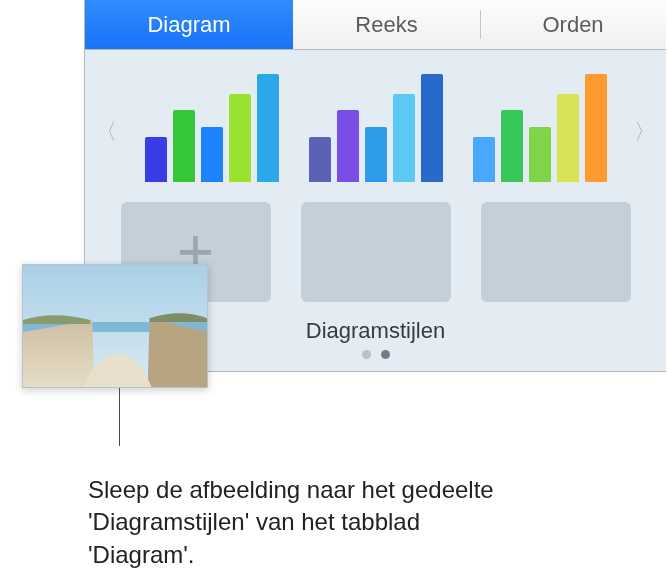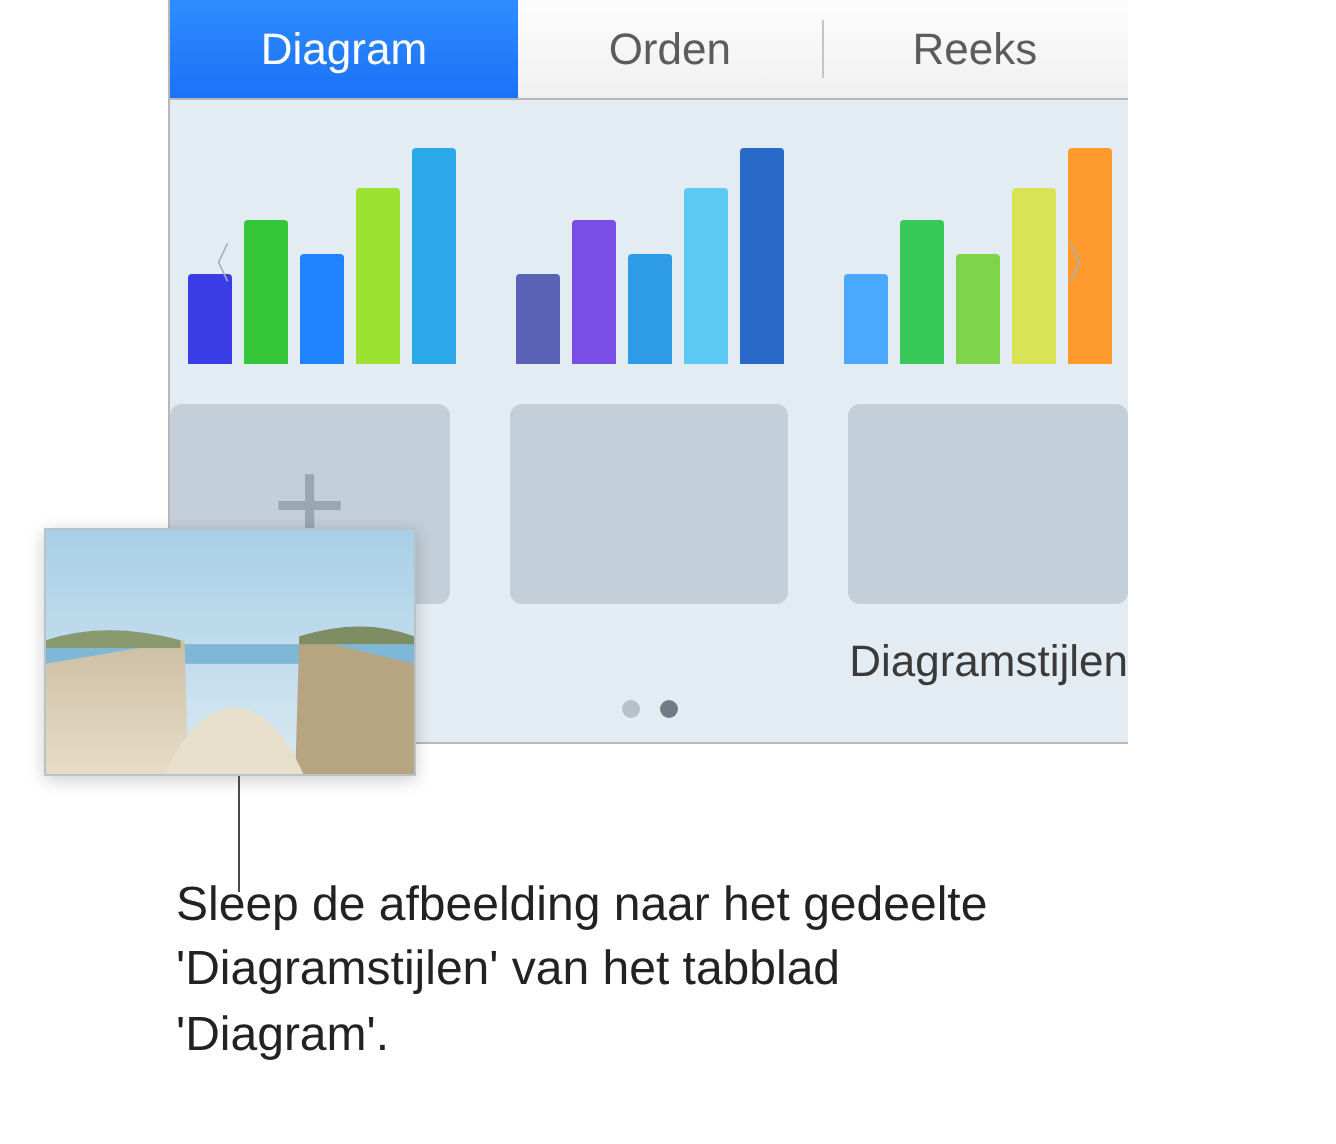--- a/index.html
+++ b/index.html
@@ -8,21 +8,21 @@
     background: #fff;
     width: 668px;
     height: 572px;
     position: relative;
     overflow: hidden;
   }
   .panel {
     position: absolute;
     left: 84px;
     top: 0;
-    width: 480px;
+    width: 582px;
     border-left: 1px solid #b8b8b8;
   }
   .tabbar {
     display: flex;
     height: 50px;
     background: linear-gradient(#fdfdfd,#f0f0f0);
     border-bottom: 1px solid #b8b8b8;
     align-items: stretch;
   }
   .tab {
@@ -108,21 +108,21 @@
     cursor:pointer;
   }
   .plus{
     font-size:64px;
     line-height:1;
     color:#9aa7b2;
     font-weight:300;
   }
 
   .styles-title{
-    text-align:right;
+    text-align:center;
     font-size:22px;
     color:#3a3a3a;
     margin-top:6px;
   }
   .dots{
     display:flex;
     justify-content:center;
     gap:10px;
     margin-top:6px;
   }
@@ -151,40 +151,40 @@
     position:absolute;
     left:119px;
     top:388px;
     width:1px;
     height:58px;
     background:#4a4a4a;
   }
   .callout-text{
     position:absolute;
     left:88px;
-    top:437px;
+    top:474px;
     width:440px;
     font-size:24px;
     line-height:1.35;
     color:#222;
   }
 </style>
 </head>
 <body>
 
 <div class="panel">
   <div class="tabbar">
     <div class="tab active">
         <span>Diagram</span>
       </div>
     <div class="tab">
+        <span>Reeks</span>
+      </div>
+    <div class="tab">
         <span>Orden</span>
-      </div>
-    <div class="tab">
-        <span>Reeks</span>
       </div>
   </div>
 
   <div class="styles-area">
     <div class="carousel-row">
       <span class="nav-arrow nav-left">〈</span>
       <div class="chart-thumb">
           <div class="bar" style="height: 45px; background: rgb(58, 61, 230);"></div>
           <div class="bar" style="height: 72px; background: rgb(53, 198, 58);"></div>
           <div class="bar" style="height: 55px; background: rgb(31, 130, 255);"></div>

